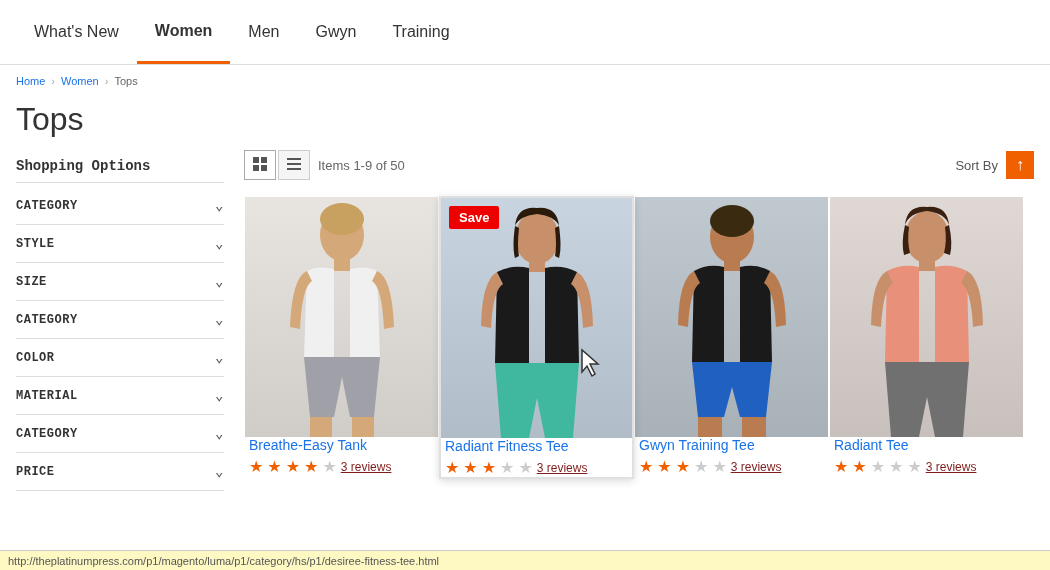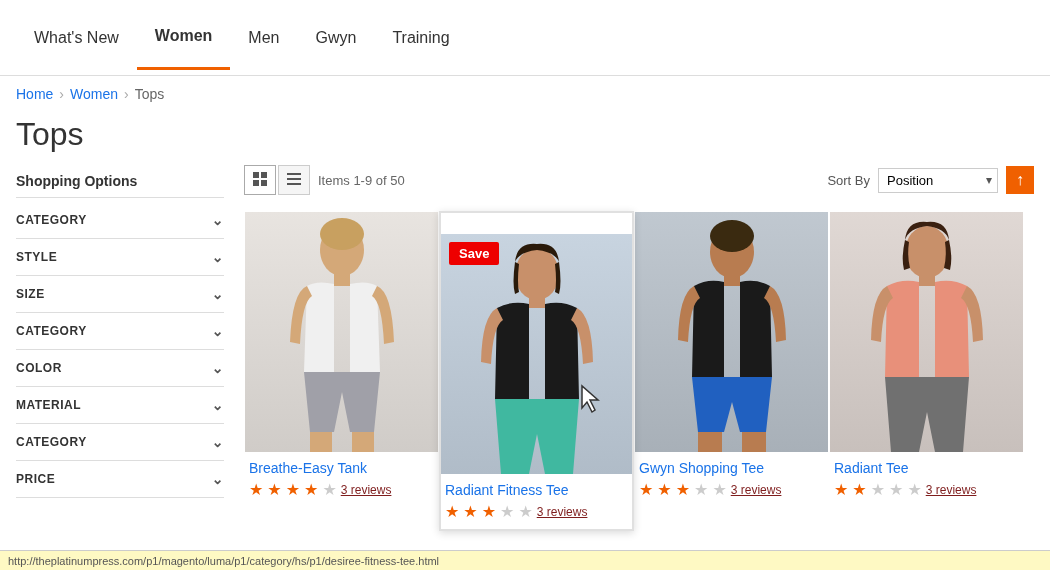--- a/index.html
+++ b/index.html
@@ -1,35 +1,35 @@
 <!DOCTYPE html>
 <html><head>
   <meta charset="utf-8">
   <style>
     * { margin: 0; padding: 0; box-sizing: border-box; }
     body { font-family: Arial, sans-serif; font-size: 14px; color: #333; background: #fff; width: 1050px; height: 570px; overflow: hidden; }
 
     
-    .top-nav { display: flex; align-items: center; border-bottom: 1px solid #ddd; padding: 0 16px; height: 76px; background: #fff; }
+    .top-nav { display: flex; align-items: center; border-bottom: 1px solid #ddd; padding: 0 16px; height: 65px; background: #fff; }
     .nav-item { padding: 0 18px; font-size: 16px; color: #333; cursor: pointer; height: 64px; display: flex; align-items: center; text-decoration: none; font-weight: normal; }
     .nav-item.active { font-weight: bold; color: #333; border-bottom: 3px solid #f06000; }
 
     
-    .breadcrumb { padding: 10px 16px; font-size: 14px; color: #666; display: flex; align-items: center; gap: 6px; }
+    .breadcrumb { padding: 10px 16px; font-size: 11px; color: #666; display: flex; align-items: center; gap: 6px; }
     .breadcrumb a { color: #1a73e8; text-decoration: none; }
     .breadcrumb-sep { color: #aaa; }
 
     
     .page-title { padding: 4px 16px 12px 16px; font-size: 32px; font-weight: 300; color: #333; }
 
     
     .main-layout { display: flex; padding: 0 16px; gap: 20px; }
 
     
-    .sidebar { width: 208px; flex-shrink: 0; }
+    .sidebar { width: 208px; flex-shrink: 0; font-family: Liberation Mono, monospace; }
     .sidebar-title { font-size: 14px; font-weight: bold; color: #333; padding: 8px 0; border-bottom: 1px solid #ddd; margin-bottom: 4px; }
     .filter-section { border-bottom: 1px solid #ddd; }
     .filter-header { display: flex; justify-content: space-between; align-items: center; padding: 10px 0; cursor: pointer; font-size: 12px; font-weight: bold; color: #333; letter-spacing: 0.5px; gap: 16px; }
     .filter-chevron { color: #555; font-size: 14px; }
 
     
     .content { flex: 1; }
     .toolbar { display: flex; align-items: center; margin-bottom: 16px; gap: 0; }
     .view-toggle { display: flex; gap: 2px; }
     .view-btn { width: 32px; height: 30px; border: 1px solid #ccc; background: #f5f5f5; cursor: pointer; display: flex; align-items: center; justify-content: center; color: #555; }
@@ -39,33 +39,33 @@
     .sort-select { border: 1px solid #ccc; padding: 4px 8px; font-size: 13px; background: #fff; cursor: pointer; min-width: 120px; appearance: none; padding-right: 24px; }
     .sort-select-wrap { position: relative; display: inline-block; }
     .sort-select-wrap::after { content: '▾'; position: absolute; right: 6px; top: 50%; transform: translateY(-50%); pointer-events: none; color: #555; font-size: 12px; }
     .sort-up-btn { width: 28px; height: 28px; background: #f06000; border: none; cursor: pointer; display: flex; align-items: center; justify-content: center; color: #fff; font-size: 16px; }
 
     
     .product-grid { display: flex; gap: 0; }
     .product-card { width: 195px; border: 1px solid transparent; padding: 0; cursor: pointer; position: relative; }
     .product-card.highlighted { border: 2px solid #e0e0e0; box-shadow: 0 2px 8px rgba(0,0,0,0.15); z-index: 10; }
     .product-img-area { width: 100%; height: 240px; background: #f0f0f0; overflow: hidden; position: relative; display: flex; align-items: flex-end; justify-content: center; }
-    .product-info { padding: 8px 4px; }
+    .product-info { padding: 0 4px; }
     .product-name { font-size: 14px; color: #1a73e8; text-decoration: none; }
     .stars-row { display: flex; align-items: center; gap: 4px; margin-top: 4px; }
     .star { color: #f06000; font-size: 16px; }
     .star.empty { color: #ccc; }
     .reviews-link { font-size: 12px; color: #7f1d1d; }
 
     
     .save-btn { position: absolute; top: 8px; left: 8px; background: #e00; color: #fff; border: none; padding: 4px 10px; font-size: 13px; font-weight: bold; cursor: pointer; z-index: 20; border-radius: 2px; }
 
     
     .person-bg-1 { background: linear-gradient(180deg, #e8e4e0 0%, #d0ccc8 100%); }
-    .person-bg-2 { background: linear-gradient(180deg, #c8d4e0 0%, #b0bcc8 100%); margin-top: 21px; }
+    .person-bg-2 { background: linear-gradient(180deg, #c8d4e0 0%, #b0bcc8 100%); }
     .person-bg-3 { background: linear-gradient(180deg, #c0c8d0 0%, #a8b0b8 100%); }
     .person-bg-4 { background: linear-gradient(180deg, #e0d8d4 0%, #c8c0bc 100%); }
   </style>
 </head>
 <body>
 
 <nav class="top-nav">
   <a class="nav-item">What's New</a>
   <a class="nav-item active">Women</a>
   <a class="nav-item">Men</a>
@@ -158,28 +158,20 @@
               <rect x="1" y="2" width="14" height="2"></rect>
                 <rect x="1" y="7" width="14" height="2"></rect>
                 <rect x="1" y="12" width="14" height="2"></rect>
             </svg>
           </span>
         </button>
       </div>
       <span class="items-count">Items 1-9 of 50</span>
       <div class="sort-area">
         <span>Sort By</span>
-        <div class="sort-select-wrap">
-          <select class="sort-select">
-            <option>Position</option>
-            <option>Product Name</option>
-            <option>Price</option>
-            <option>Rating</option>
-          </select>
-        </div>
         <button class="sort-up-btn">
           <span style="font-size:16px; color:#fff;">↑</span>
         </button>
       </div>
     </div>
 
     <div class="product-grid">
 
       <div class="product-card">
         <div class="product-img-area person-bg-1">
@@ -270,21 +262,21 @@
             <path d="M40 165 L46 220 L72 220 L80 190 L88 220 L114 220 L120 165 Z" fill="#2060c0"></path>
 
             <path d="M42 74 Q27 82 26 128 L36 130 Q38 92 48 86 Z" fill="#b87c50"></path>
             <path d="M118 74 Q133 82 134 128 L124 130 Q122 92 112 86 Z" fill="#b87c50"></path>
 
             <rect x="46" y="220" width="24" height="20" fill="#b87c50"></rect>
             <rect x="90" y="220" width="24" height="20" fill="#b87c50"></rect>
           </svg>
         </div>
         <div class="product-info">
-          <a class="product-name" href="#">Gwyn Shopping Tee</a>
+          <a class="product-name" href="#">Gwyn Training Tee</a>
           <div class="stars-row">
             <span class="star">★</span>
             <span class="star">★</span>
             <span class="star">★</span>
             <span class="star empty" style="color:#ccc;">★</span>
             <span class="star empty" style="color:#ccc;">★</span>
             <a class="reviews-link" href="#">3 reviews</a>
           </div>
         </div>
       </div>

